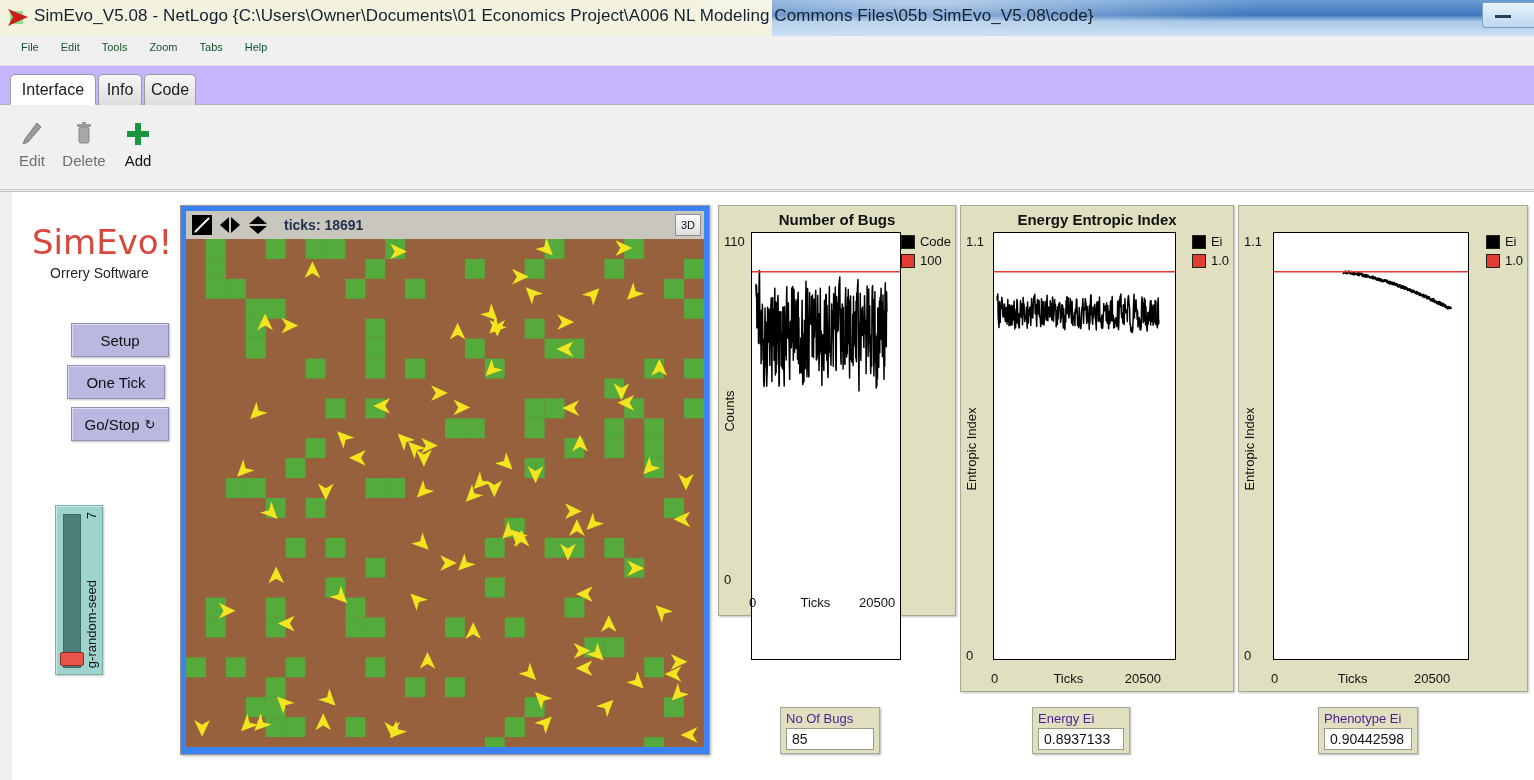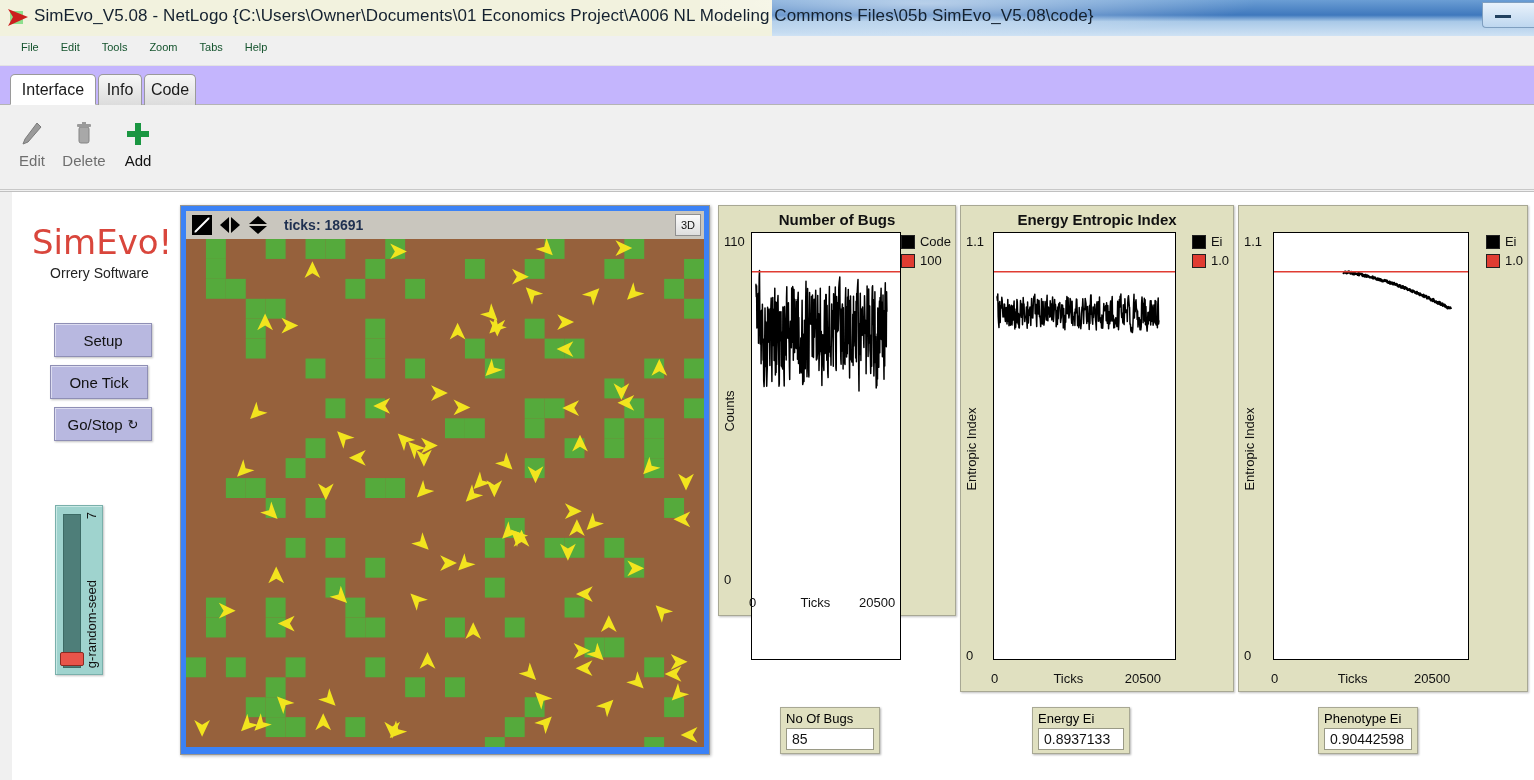--- a/index.html
+++ b/index.html
@@ -172,21 +172,21 @@
   .brand-sub {
     position:absolute; left:32px; top:73px; width:135px; text-align:center;
     font-size:14px; color:#232323;
   }
 
   .nl-button {
     position:absolute; width:98px; height:34px;
     background:#b8b8e0; border:1px solid #8f8fb5;
     box-shadow: inset 1px 1px 0 #dcdcf0, 1px 1px 2px rgba(0,0,0,.25);
     font-size:15px; color:#111;
-    display:flex; align-items:center; justify-content:center; gap:5px;
+    display:flex; align-items:center; justify-content:center; gap:5px;margin-left:17px;
   }
   #btn-setup { left:54px; top:131px; }
   #btn-onetick { left:50px; top:173px; }
   #btn-gostop { left:54px; top:215px; }
 
   .forever-icon { font-size:13px; color:#111; }
 
   
   .vslider {
     position:absolute; left:55px; top:313px; width:48px; height:170px;
@@ -267,21 +267,21 @@
   .legend-row { display:flex; align-items:center; gap:5px; margin-bottom:4px; }
   .legend-swatch { width:14px; height:14px; border:1px solid #222; }
   .legend-label { font-size:13px; color:#111; }
 
   
   .monitor {
     position:absolute; background:#e0e0c0; border:1px solid #a8a894;
     box-shadow:1px 1px 2px rgba(0,0,0,.3);
     padding:3px 5px;
   }
-  .monitor .mname { font-size:13px; color:#000000; }
+  .monitor .mname { font-size:13px; color:#4c1d95; }
   .monitor .mval {
     margin-top:2px; background:#fff; border:1px solid #9a9a86;
     font-size:14px; color:#111; padding:2px 5px; height:22px;
     display:flex; align-items:center;
   }
   #mon-0 { left:780px; top:515px; width:100px; }
   #mon-1 { left:1032px; top:515px; width:98px; }
   #mon-2 { left:1318px; top:515px; width:100px; }
 </style>
 </head>

